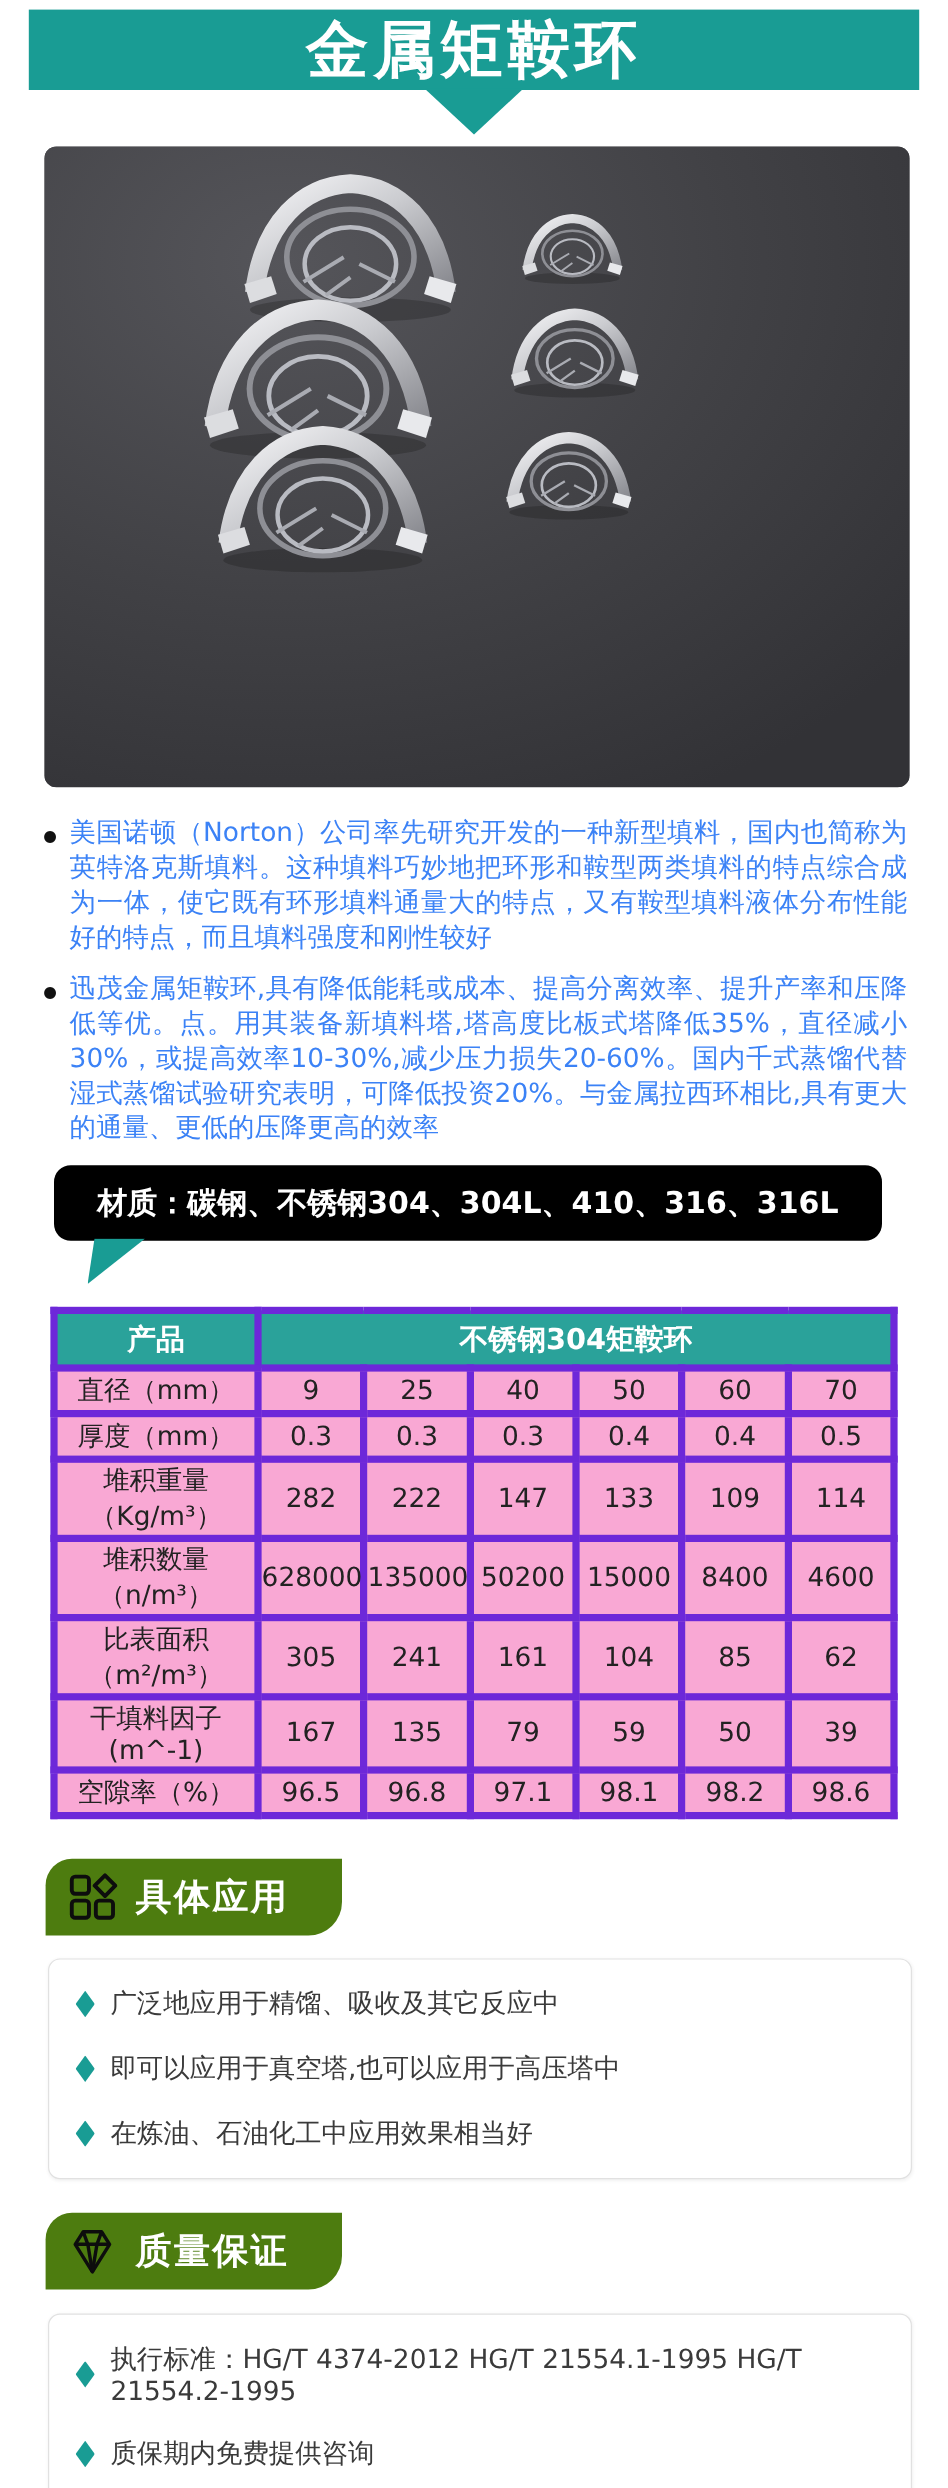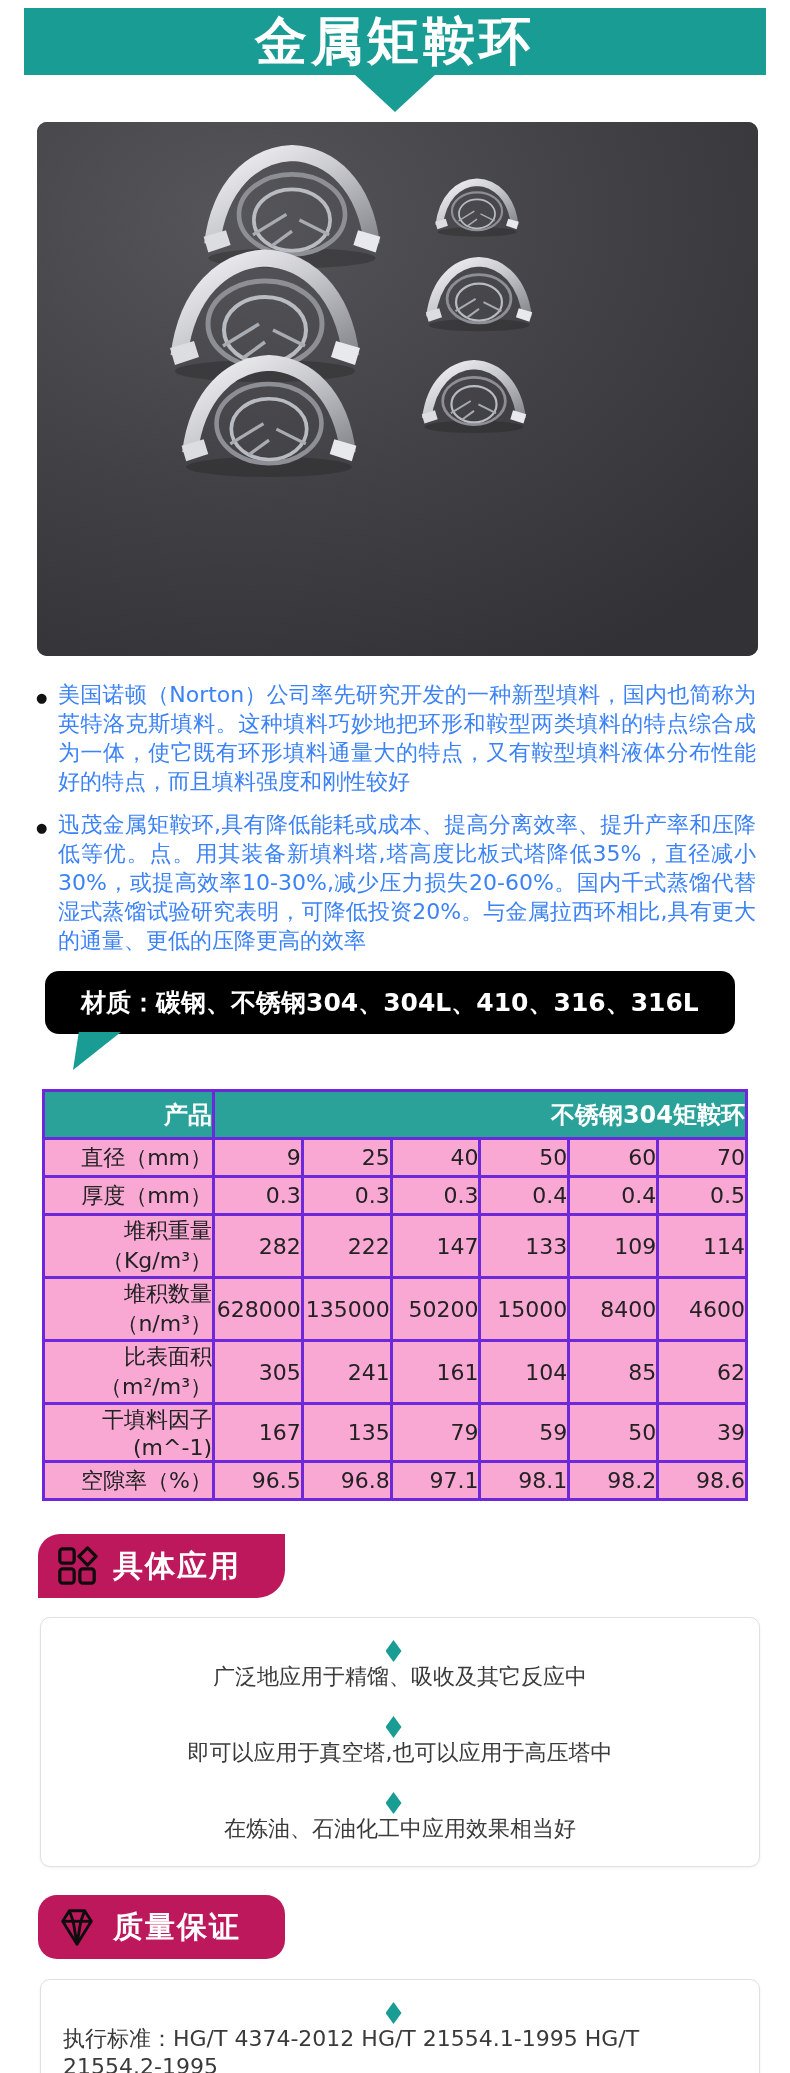--- a/index.html
+++ b/index.html
@@ -74,22 +74,22 @@
   }
 
   
   .spec-table {
     margin: 55px 42px 0;
     width: 706px;
     border-collapse: collapse;
     table-layout: fixed;
   }
   .spec-table th, .spec-table td {
-    border: 3px solid #6d28d9;
-    text-align: right;
+    border: 6px solid #6d28d9;
+    text-align: center;
     vertical-align: middle;
   }
   .spec-table thead th {
     background: #2AA29A;
     color: #fff;
     font-size: 24px; font-weight: bold;
     height: 48px;
   }
   .spec-table col.c-label { width: 170px; }
   .spec-table tbody td {
@@ -101,45 +101,45 @@
   .spec-table td.row-label { font-size: 22px; }
 
   
   .section-header {
     margin-left: 38px;
     display: inline-flex;
     align-items: center;
     gap: 15px;
     height: 64px;
     padding: 0 44px 0 18px;
-    background: #be185d;
+    background: #4d7c0f;
     border-radius: 22px 0 28px 0;
   }
   .section-header .hdr-icon { width: 42px; height: 42px; flex-shrink: 0; }
   .section-header .hdr-icon svg { width: 42px; height: 42px; display: block; }
   .section-header .hdr-title {
     color: #fff; font-size: 30px; font-weight: bold; letter-spacing: 2px;
     white-space: nowrap;
   }
   .mt-apps { margin-top: 33px; }
-  .mt-quality { margin-top: 28px; border-radius: 19px; }
+  .mt-quality { margin-top: 28px; }
 
   
   .items-box {
     margin: 19px 30px 0 40px;
     border: 1px solid #e1e1e1;
     border-radius: 10px;
     padding: 10px 22px;
     background: #fff;
     box-shadow: 0 1px 3px rgba(0,0,0,0.06);
   }
   .items-box .item {
     display: flex; align-items: center;
     padding: 12px 0;
-    font-size: 22px; color: #3a3a3a; flex-direction: column;
+    font-size: 22px; color: #3a3a3a;
   }
   .diamond-bullet {
     width: 16px; height: 22px;
     background: #199C94;
     clip-path: polygon(50% 0, 100% 50%, 50% 100%, 0 50%);
     margin-right: 13px;
     flex-shrink: 0;
   }
   .mt-q-box { margin-top: 20px; }
 </style>

